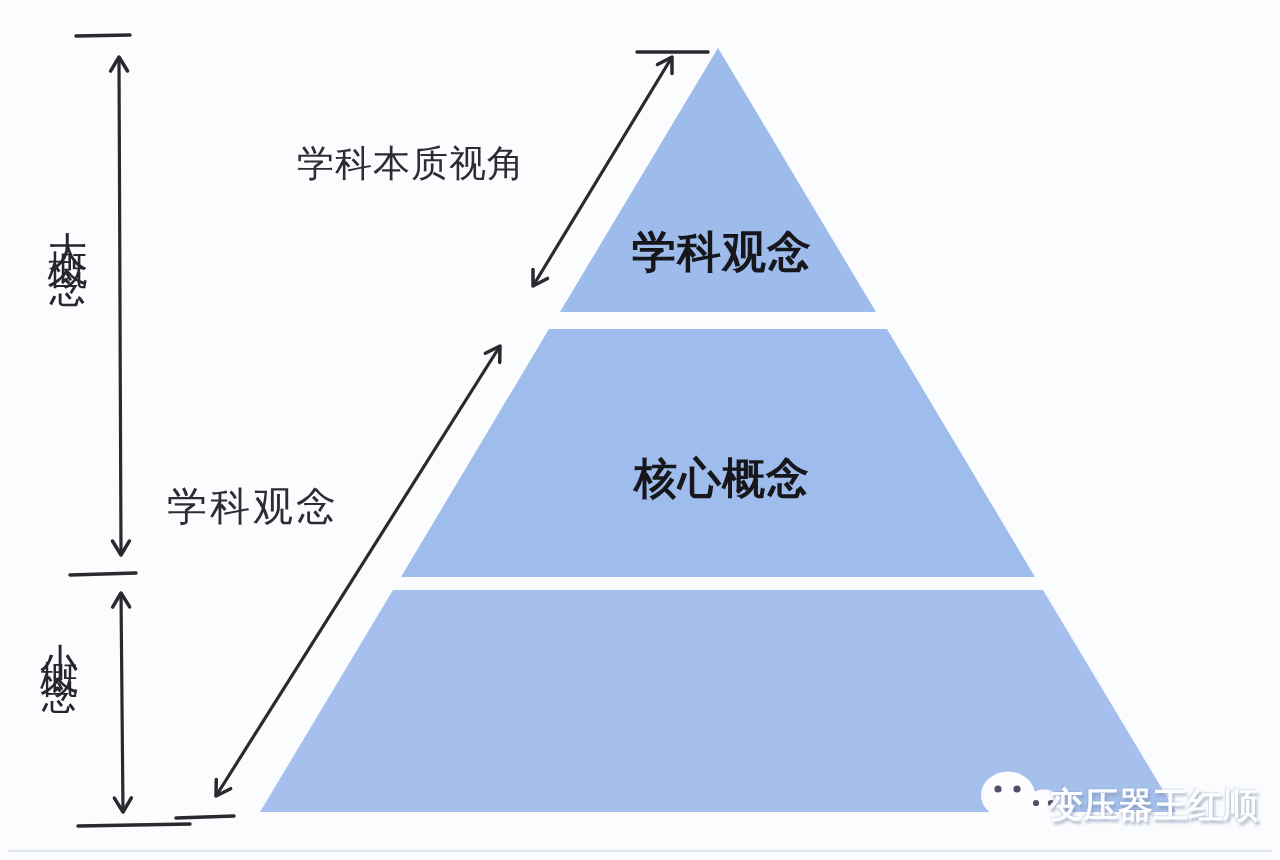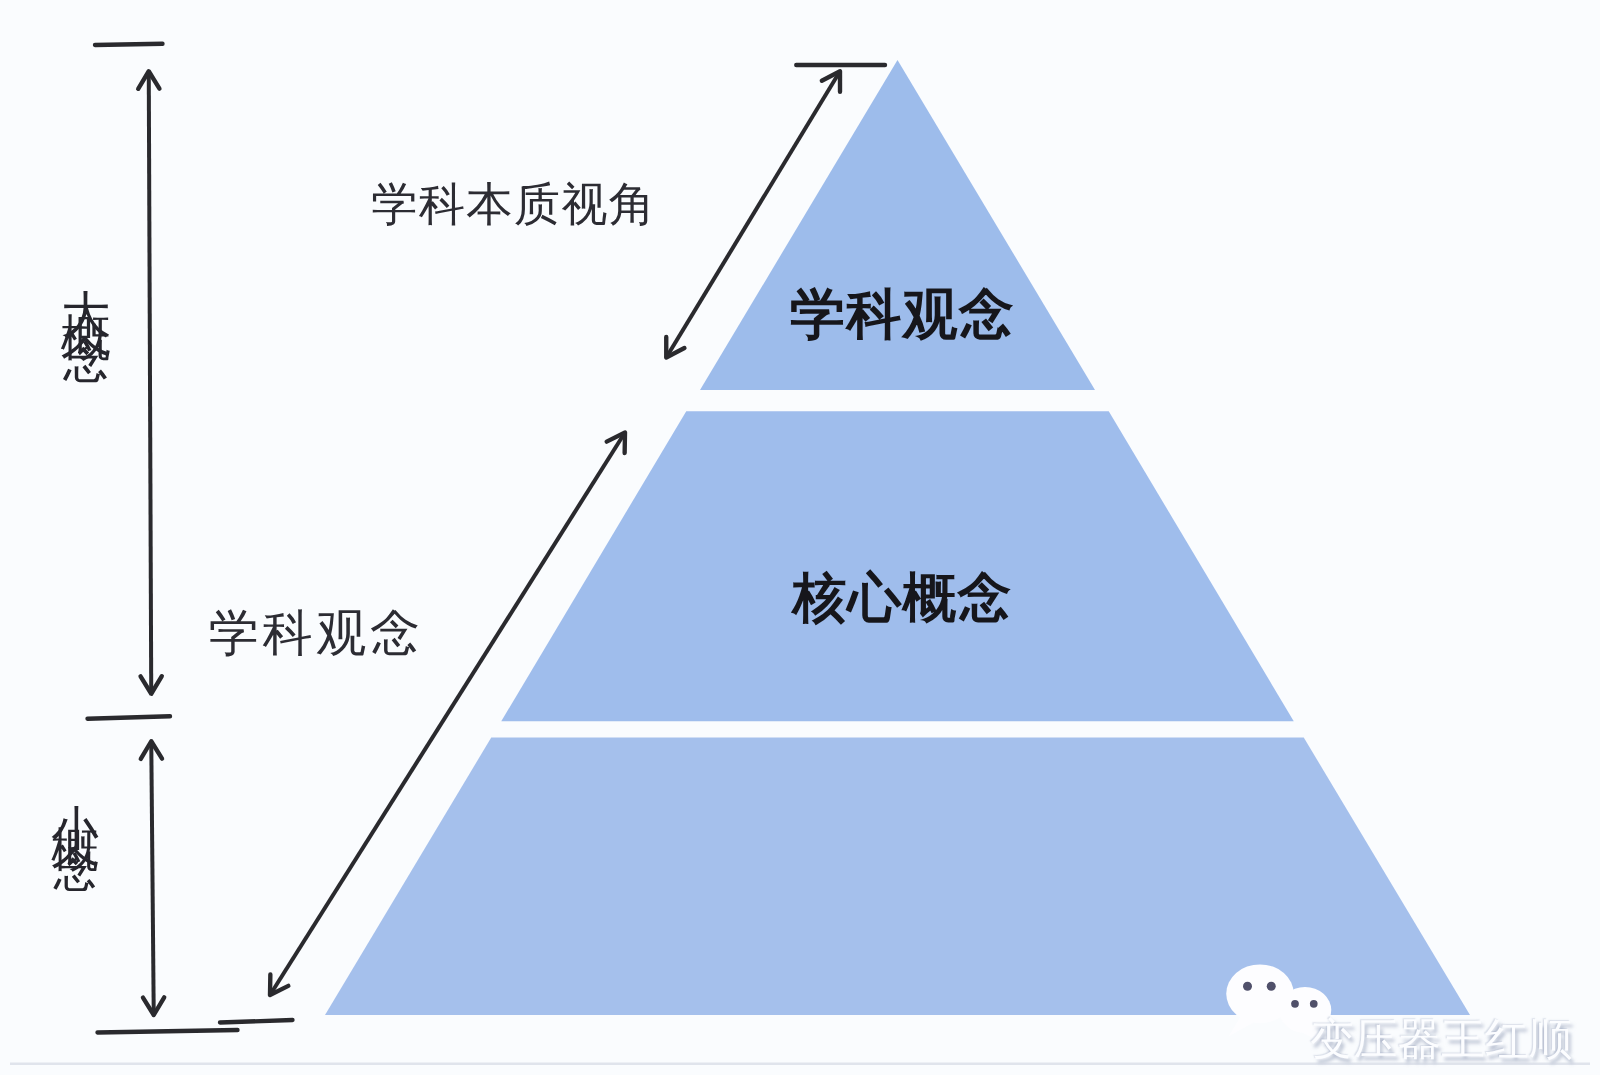--- a/index.html
+++ b/index.html
@@ -29,25 +29,24 @@
     text-orientation:upright;
     font-weight:400;
     color:#26262d;
   }
   .v-label.big{font-size:40px;letter-spacing:18px;}
   .v-label.small{font-size:38px;letter-spacing:17px;}
   .watermark{
     position:absolute;
     left:1048px;top:782px;
     font-size:35px;
-    font-weight:400;
+    font-weight:700;
     letter-spacing:0px;
     color:#fcfdff;
     text-shadow:2px 3px 3px rgba(125,138,170,.55), -1px -1px 1px rgba(125,138,170,.25);
-    margin-top:26px;
   }
   .bottom-line{
     position:absolute;
     left:8px;top:850px;width:1264px;height:2px;
     background:rgba(192,200,216,.45);
   }
 </style>
 </head>
 <body>
 

